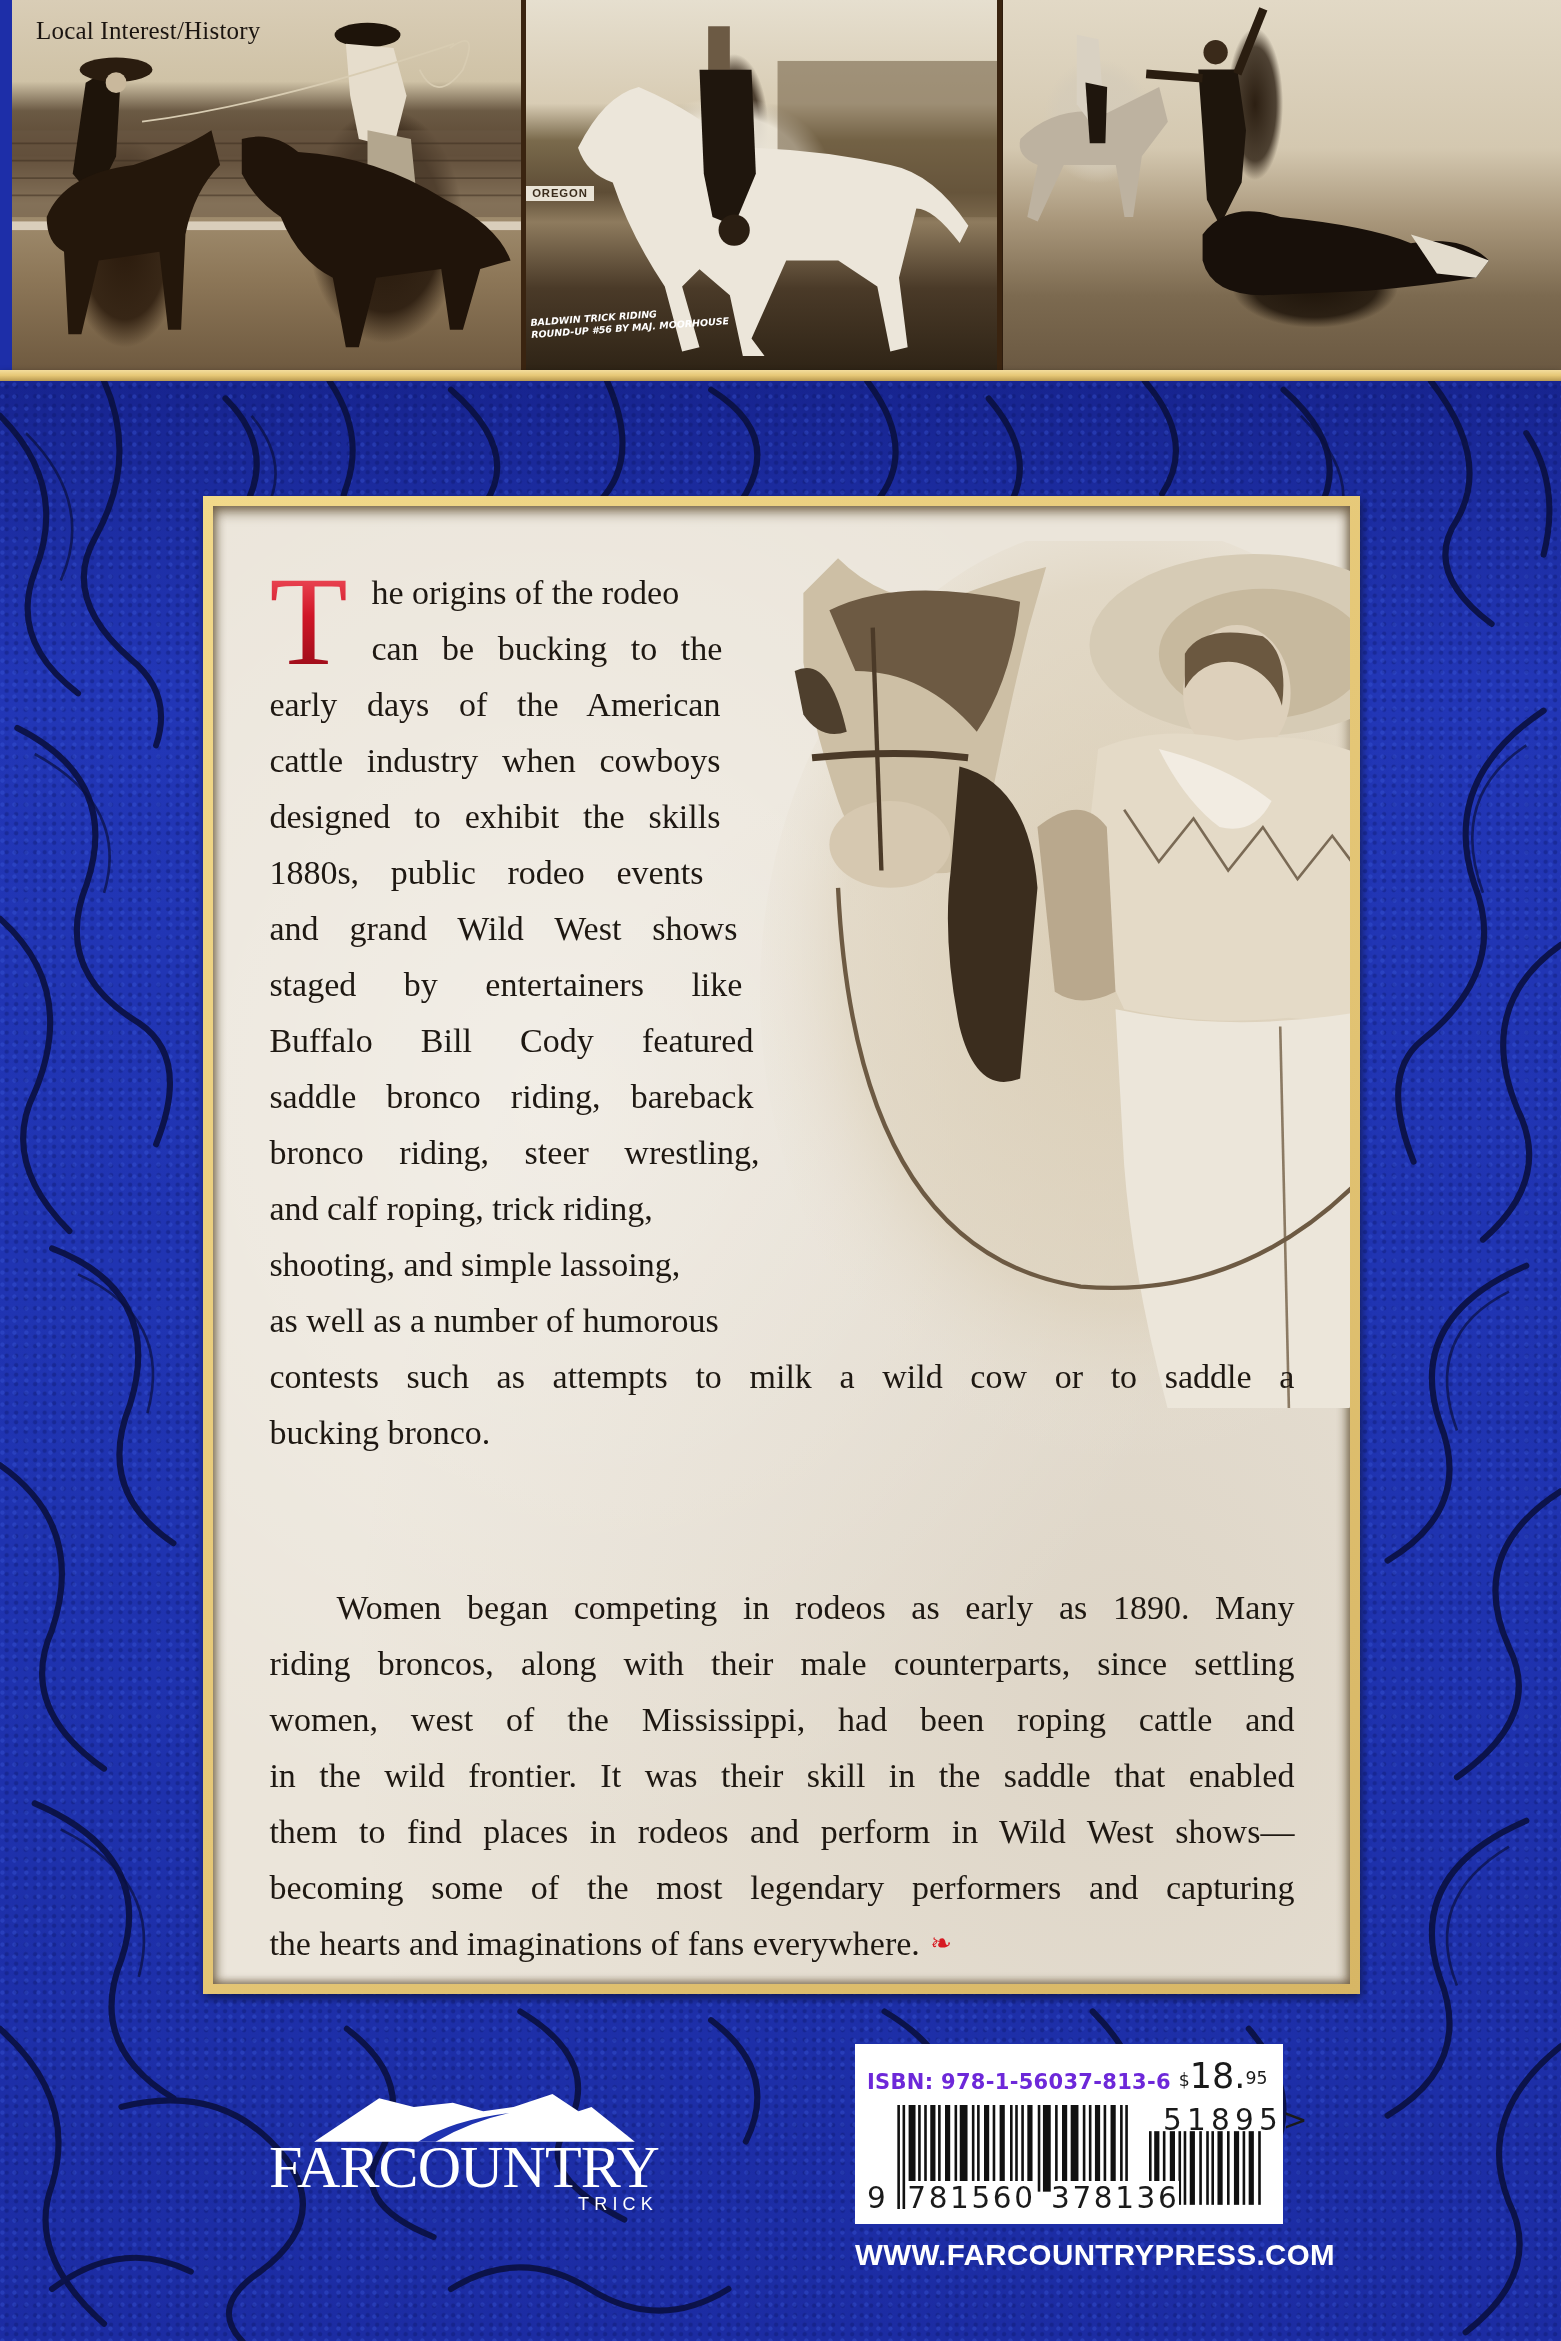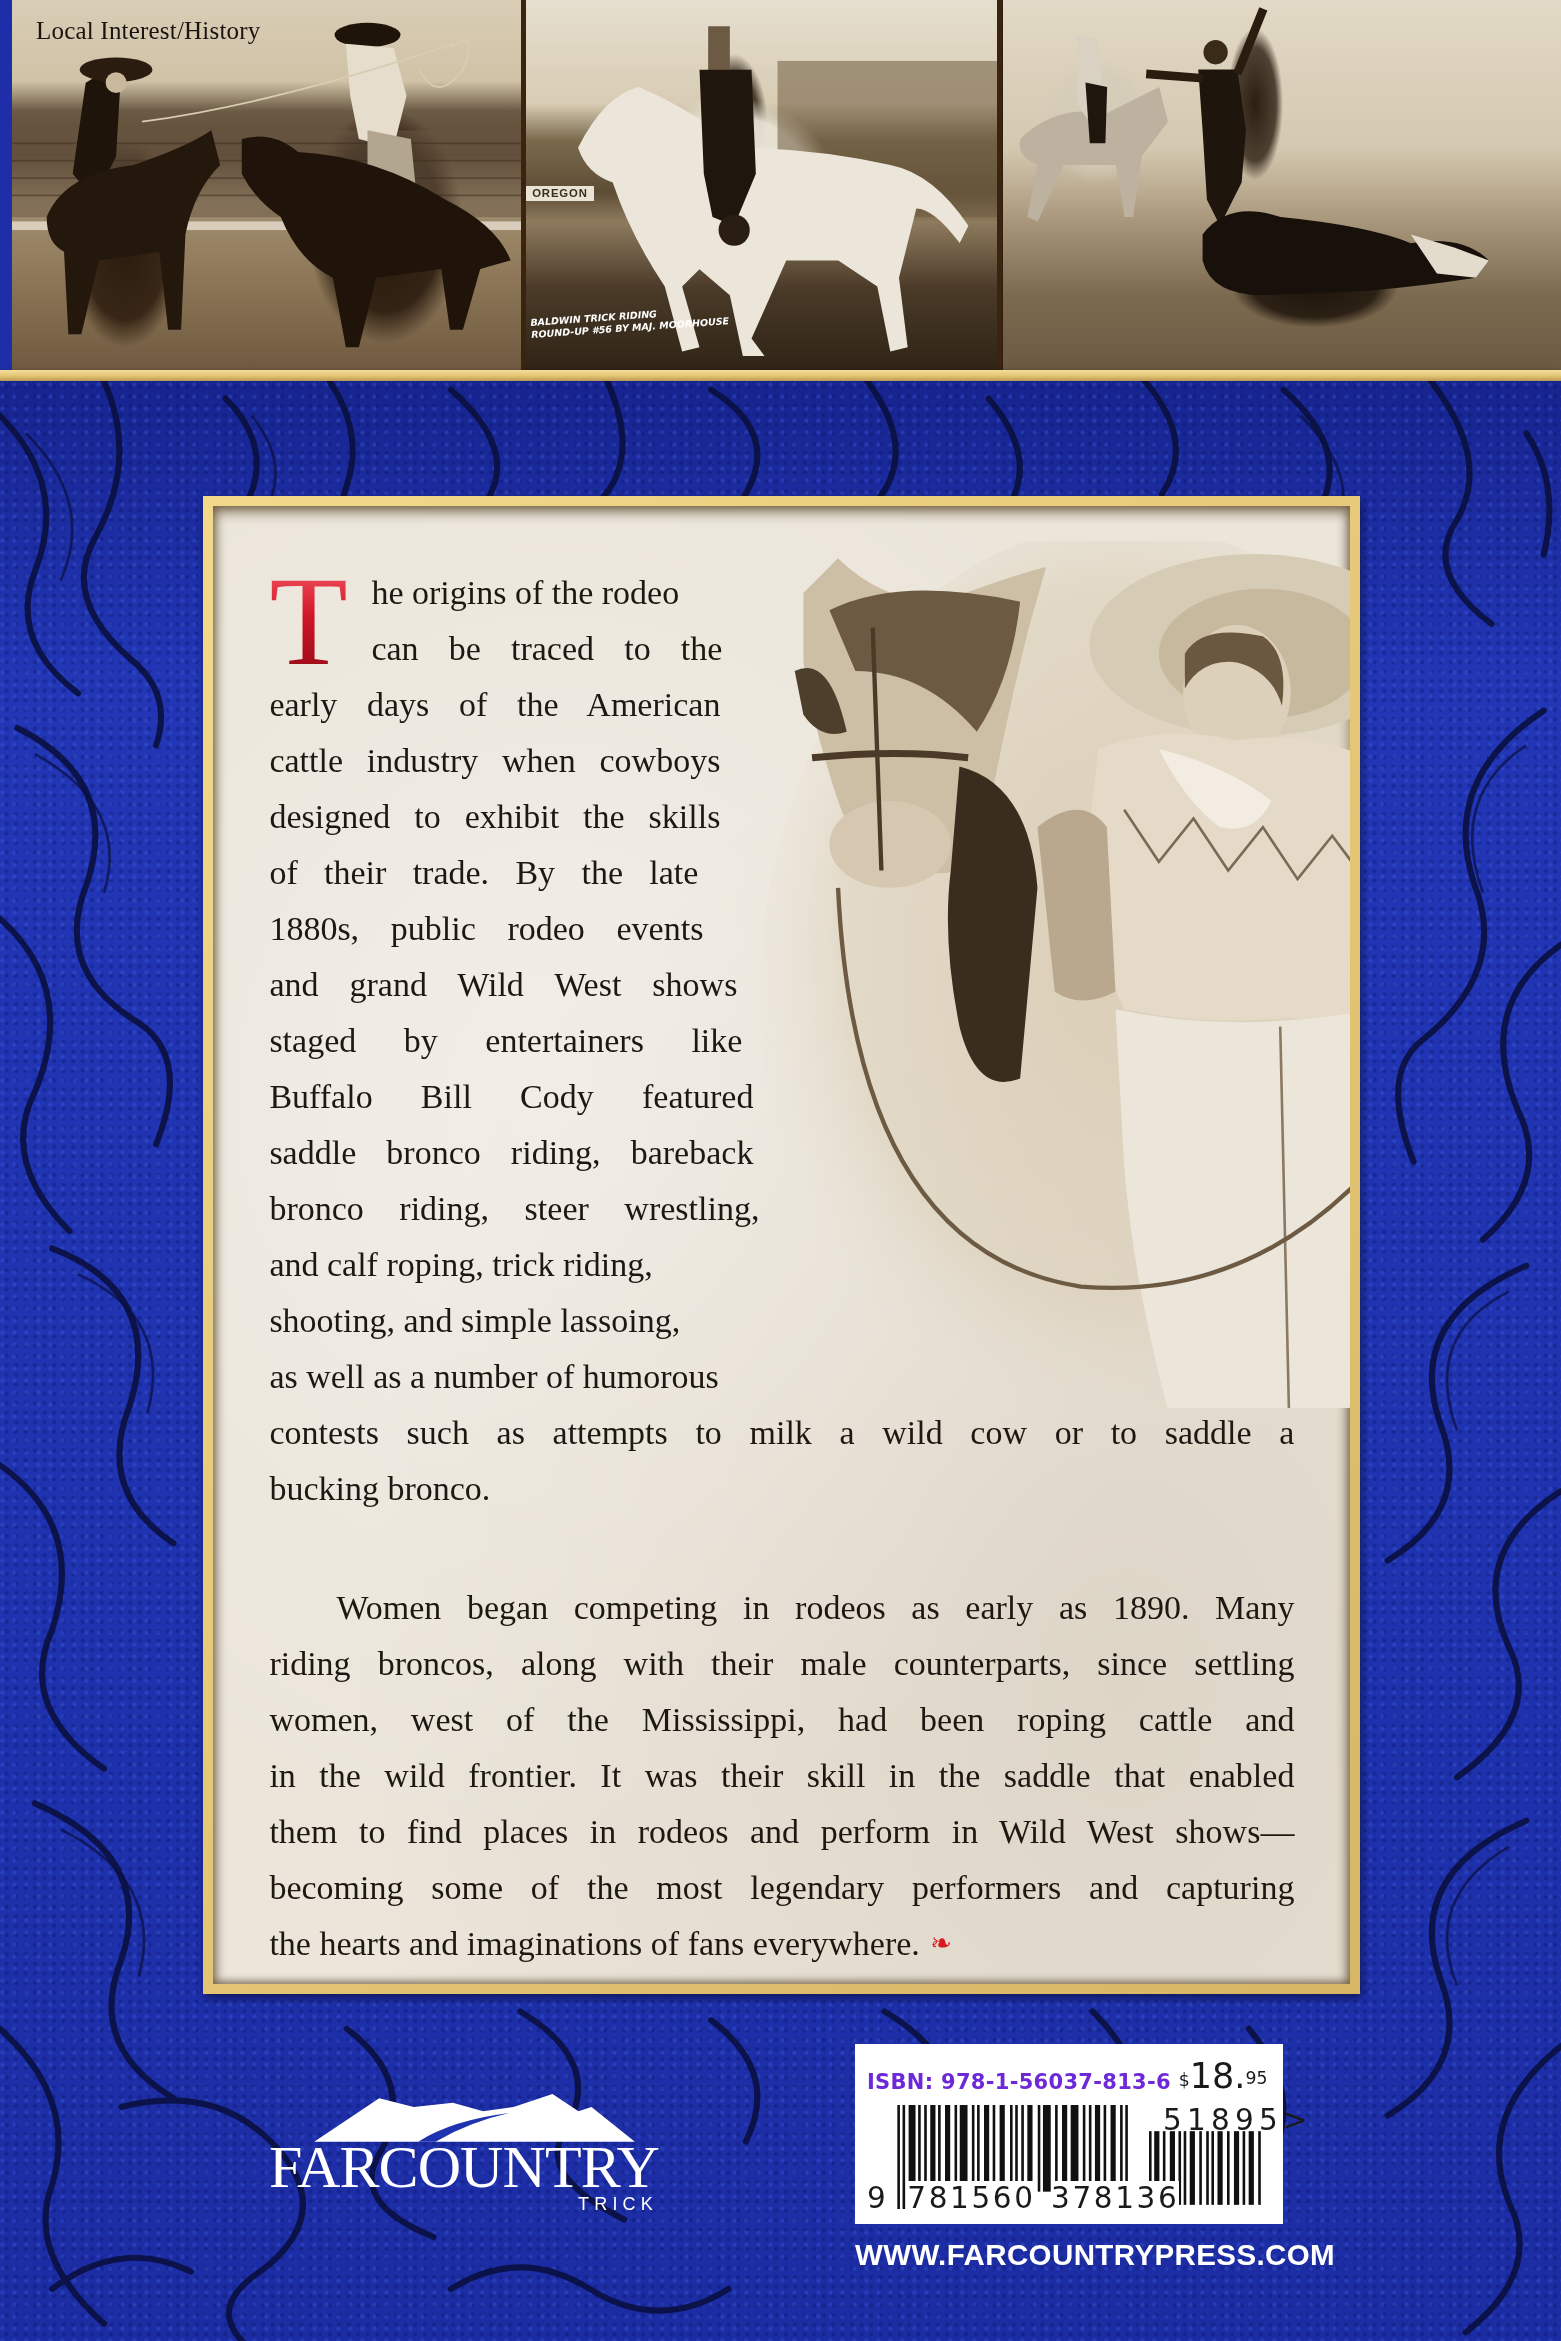--- a/index.html
+++ b/index.html
@@ -337,25 +337,24 @@
 
         <ellipse cx="770" cy="640" rx="28" ry="22" fill="#d7cab4"></ellipse>
         <path d="M100 400 Q120 820 380 860 Q620 880 780 640" stroke="#6d5a43" stroke-width="5" fill="none"></path>
         <path d="M770 650 Q800 800 780 900 M790 660 Q830 790 810 880" stroke="#6d5a43" stroke-width="3" fill="none"></path>
       </svg>
     </div>
 
     <div class="body-text">
       <span class="drop-cap">T</span>
       <span class="line cap-indent narrow j" style="width:401px">he origins of the rodeo</span>
-      <span class="line cap-indent narrow j" style="width:453px">can be traced to the</span>
+      <span class="line cap-indent narrow j" style="width:453px">can be bucking to the</span>
       <span class="line narrow j" style="width:451px">early days of the American</span>
       <span class="line narrow j" style="width:451px">cattle industry when cowboys</span>
       <span class="line narrow j" style="width:451px">designed to exhibit the skills</span>
-      <span class="line narrow j" style="width:429px">of their trade. By the late</span>
       <span class="line narrow j" style="width:434px">1880s, public rodeo events</span>
       <span class="line narrow j" style="width:468px">and grand Wild West shows</span>
       <span class="line narrow j" style="width:473px">staged by entertainers like</span>
       <span class="line narrow j" style="width:484px">Buffalo Bill Cody featured</span>
       <span class="line narrow j" style="width:484px">saddle bronco riding, bareback</span>
       <span class="line narrow j" style="width:490px">bronco riding, steer wrestling,</span>
       <span class="line narrow">and calf roping,  trick riding,</span>
       <span class="line narrow">shooting, and simple lassoing,</span>
       <span class="line narrow">as well as a number of humorous</span>
       <span class="line j" style="width:1025px">contests such as attempts to milk a wild cow or to saddle a</span>

